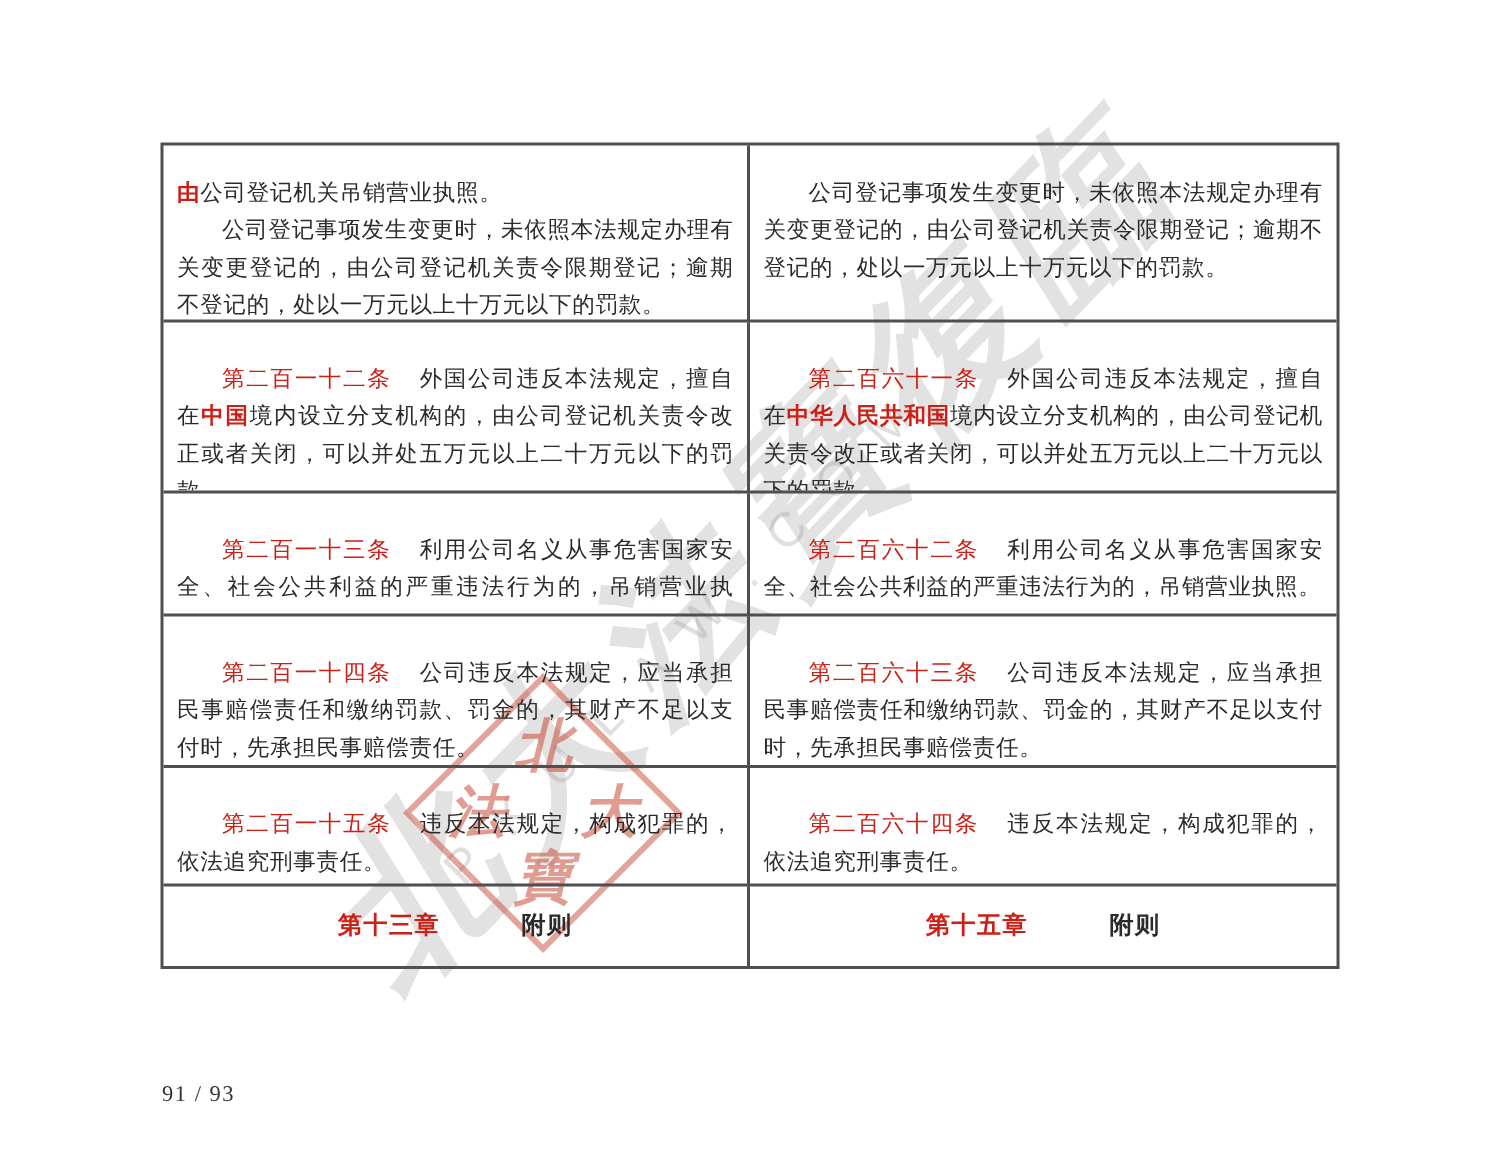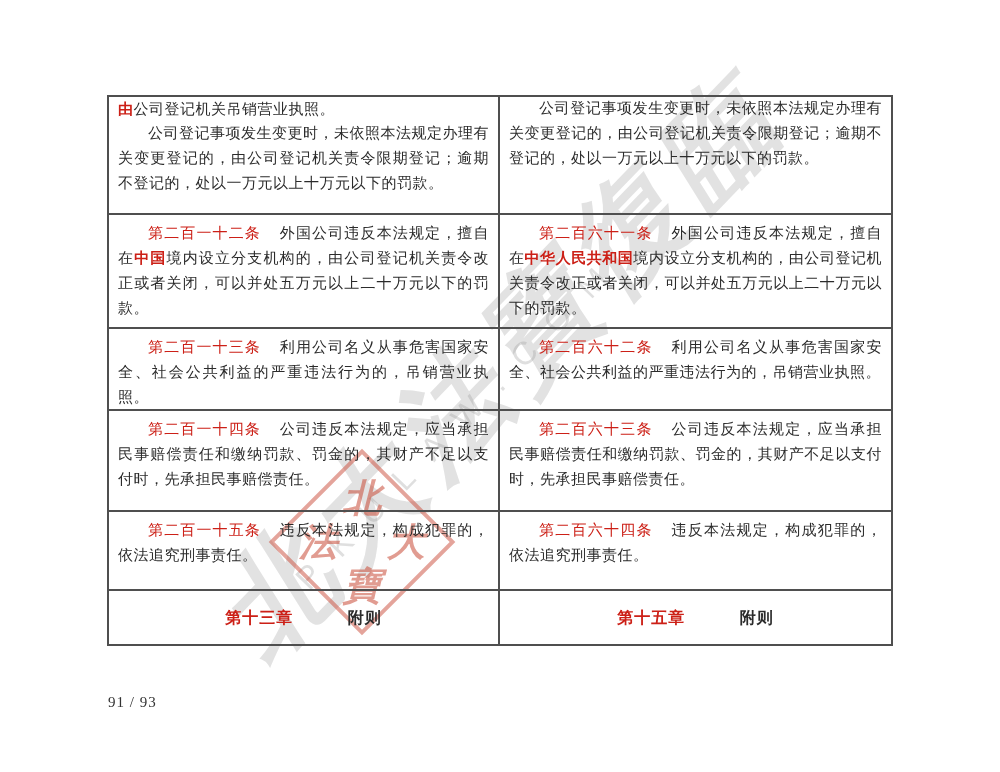--- a/index.html
+++ b/index.html
@@ -40,41 +40,41 @@
   .doc-table{
     position:absolute;left:107px;top:95px;z-index:1;
     display:grid;
     grid-template-columns:391px 391px;
     grid-template-rows:118px 114px 82px 101px 79px 53px;
     border:2px solid #4f4f4f;
     background:transparent;
   }
   .cell{
     box-sizing:border-box;
-    padding:0 9px 0 9px;
+    padding:20px 9px 0 9px;
     overflow:hidden;
     font-size:15px;line-height:25px;letter-spacing:0.5px;
     text-align:justify;
   }
   .cell.cl{border-right:2px solid #4f4f4f;}
   .cell.rb{border-bottom:2px solid #4f4f4f;}
   .cell p{margin:0;}
   .cell p.ind{text-indent:2em;font-family:Liberation Mono, monospace;}
   .cell p.art{text-indent:2em;margin-top:6px;}
   .redb{color:#cc2017;font-weight:bold;}
   .art-no{color:#cc2017;font-weight:normal;margin-right:1.25em;}
   .chapter-cell{
     display:flex;align-items:center;justify-content:center;
     font-weight:bold;font-size:16px;letter-spacing:1px;
     padding:0;text-align:center;gap:40px;
   }
   .chapter-no{color:#cc2017;margin-right:0.9em;}
   
   .page-footer{
-    position:absolute;left:108px;top:694px;z-index:1;
+    position:absolute;left:108px;top:722px;z-index:1;
     font-size:15px;letter-spacing:1px;color:#333333;
   }
 </style>
 </head>
 <body>
 
 <div class="wm-layer">
   <div class="wm-cjk">北大法寶復臨</div>
   <div class="wm-latin">PKULAW.COM</div>
   <div class="wm-seal">

